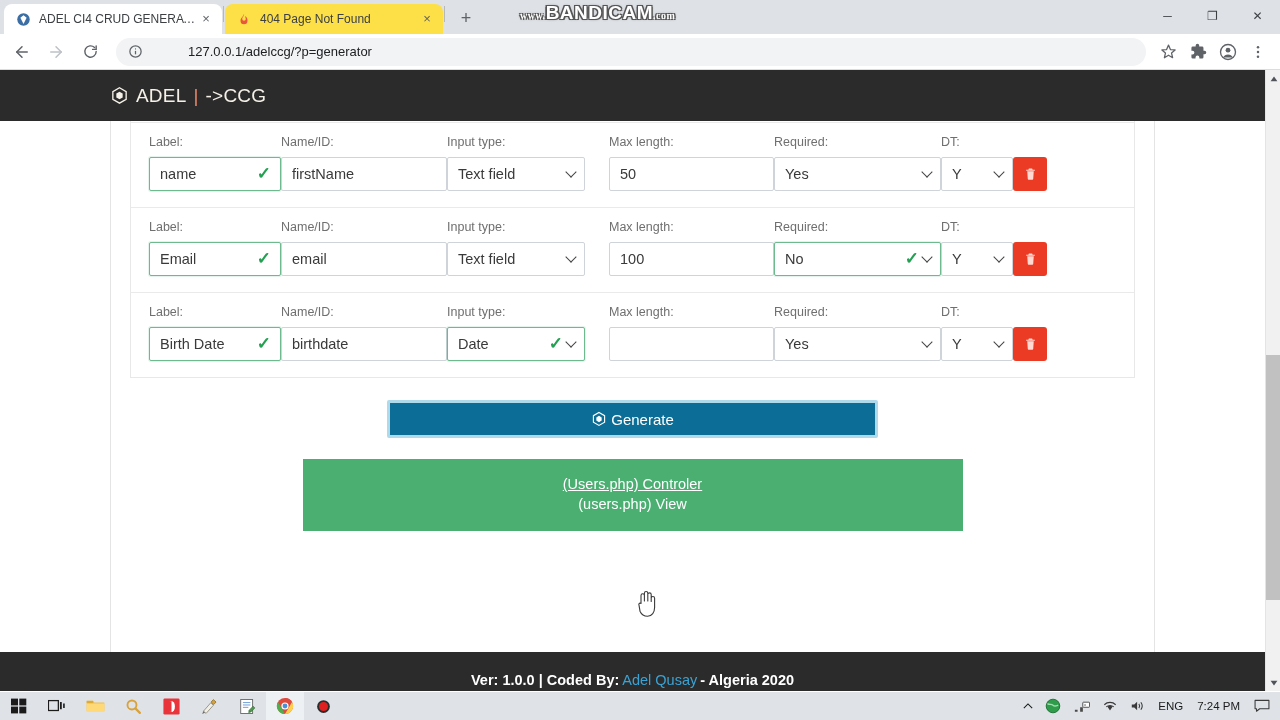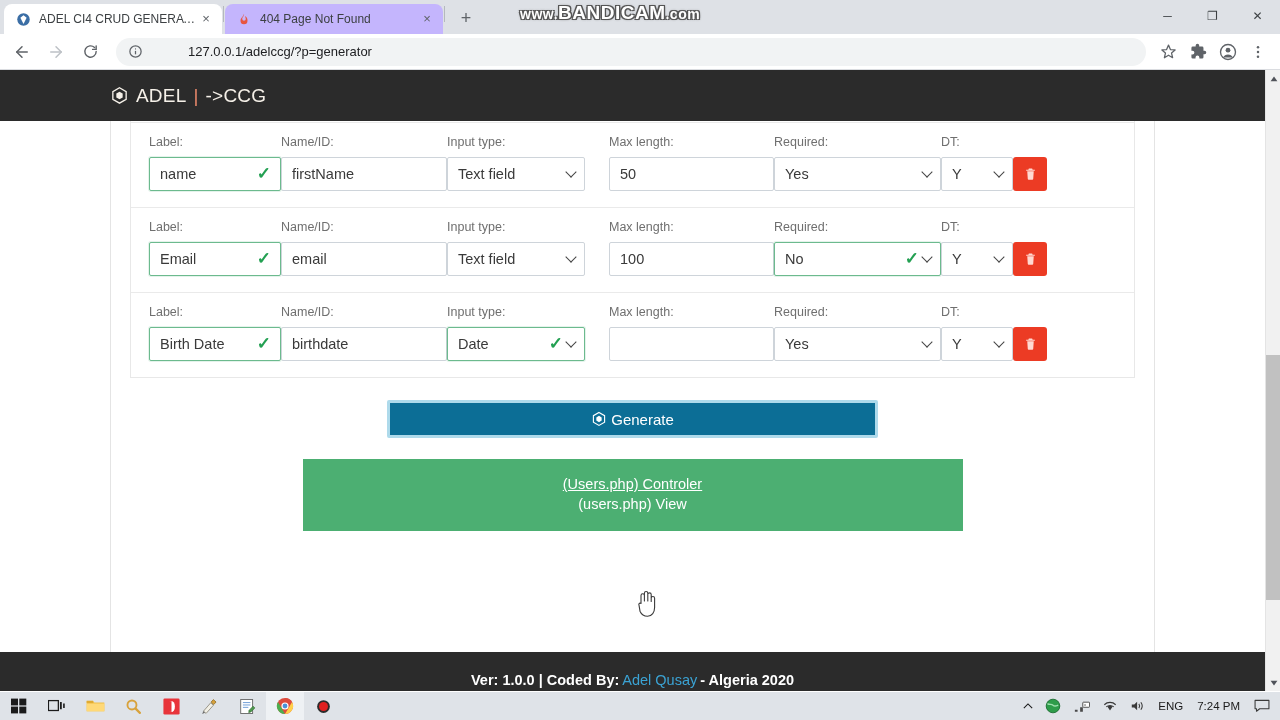--- a/index.html
+++ b/index.html
@@ -24,21 +24,21 @@
     width: 218px;
     display: flex;
     align-items: center;
     padding: 0 8px 0 11px;
     border-radius: 8px 8px 0 0;
     font-size: 12px;
     color: #3c4043;
     position: relative;
   }
   .tab.active { background: #ffffff; }
-  .tab.inactive { background: #c4b5fd; }
+  .tab.inactive { background: #fde047; }
   .tab-fav {
     width: 16px; height: 16px;
     flex: 0 0 16px;
     margin-right: 8px;
     display: flex; align-items: center; justify-content: center;
   }
   .tab-title {
     flex: 1;
     white-space: nowrap;
     overflow: hidden;
@@ -74,21 +74,21 @@
     font-family: "Liberation Sans", sans-serif;
     font-size: 19px;
     font-weight: bold;
     letter-spacing: 0.5px;
     color: #ffffff;
     text-shadow:
       -1.3px -1.3px 0 #555, 1.3px -1.3px 0 #555,
       -1.3px 1.3px 0 #555, 1.3px 1.3px 0 #555,
       0 0 3px #666;
   }
-  .bandicam .sm { font-size: 14px; }
+  .bandicam .sm { font-size: 10px; font-family: Liberation Serif, serif; }
   .win-ctrl {
     position: absolute;
     right: 0; top: 0;
     height: 32px;
     display: flex;
     align-items: center;
   }
   .win-btn {
     width: 45px; height: 32px;
     display: flex; align-items: center; justify-content: center;

